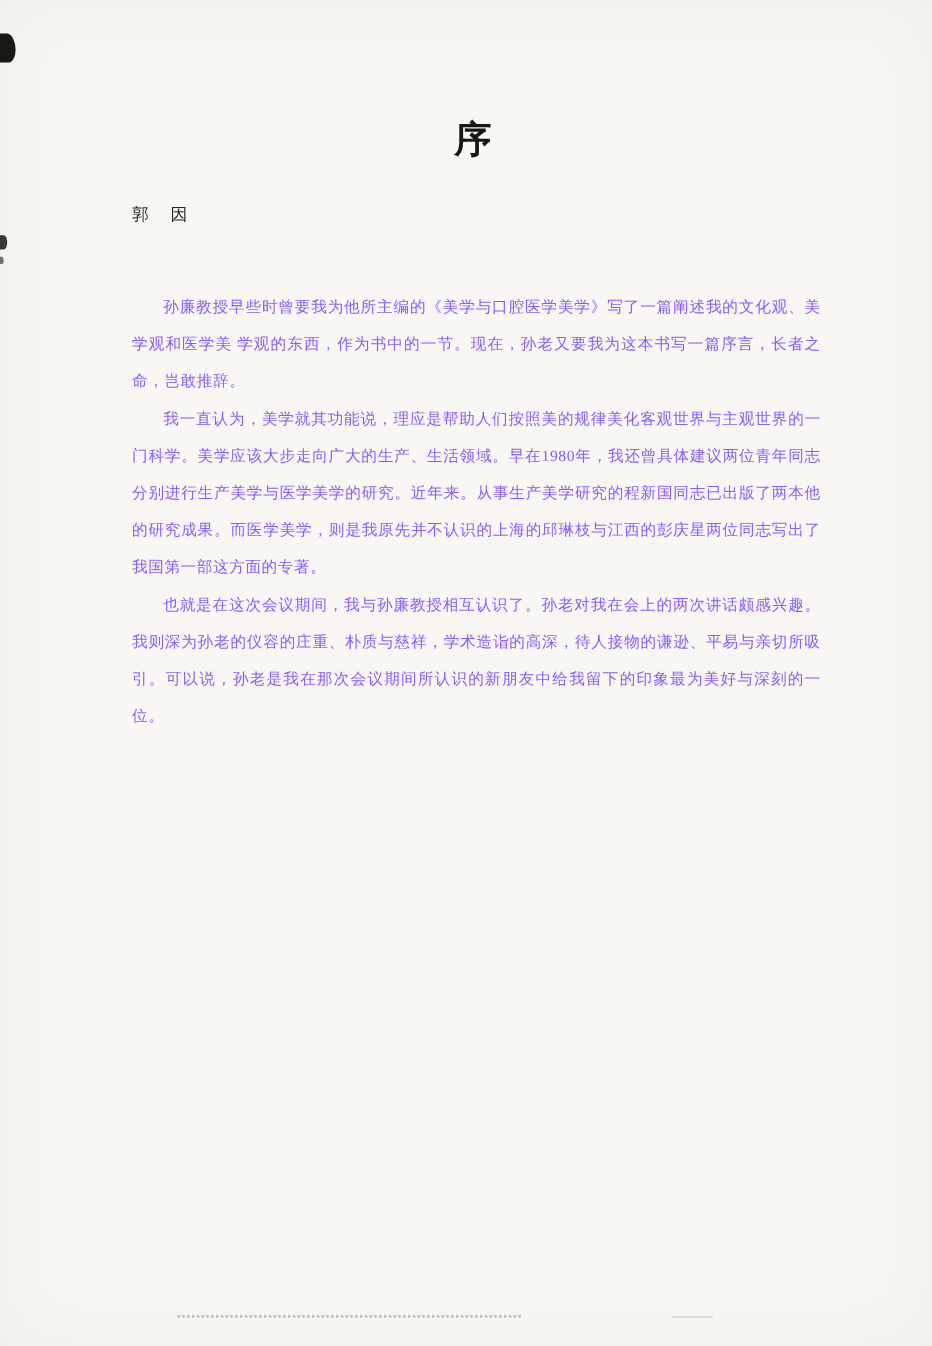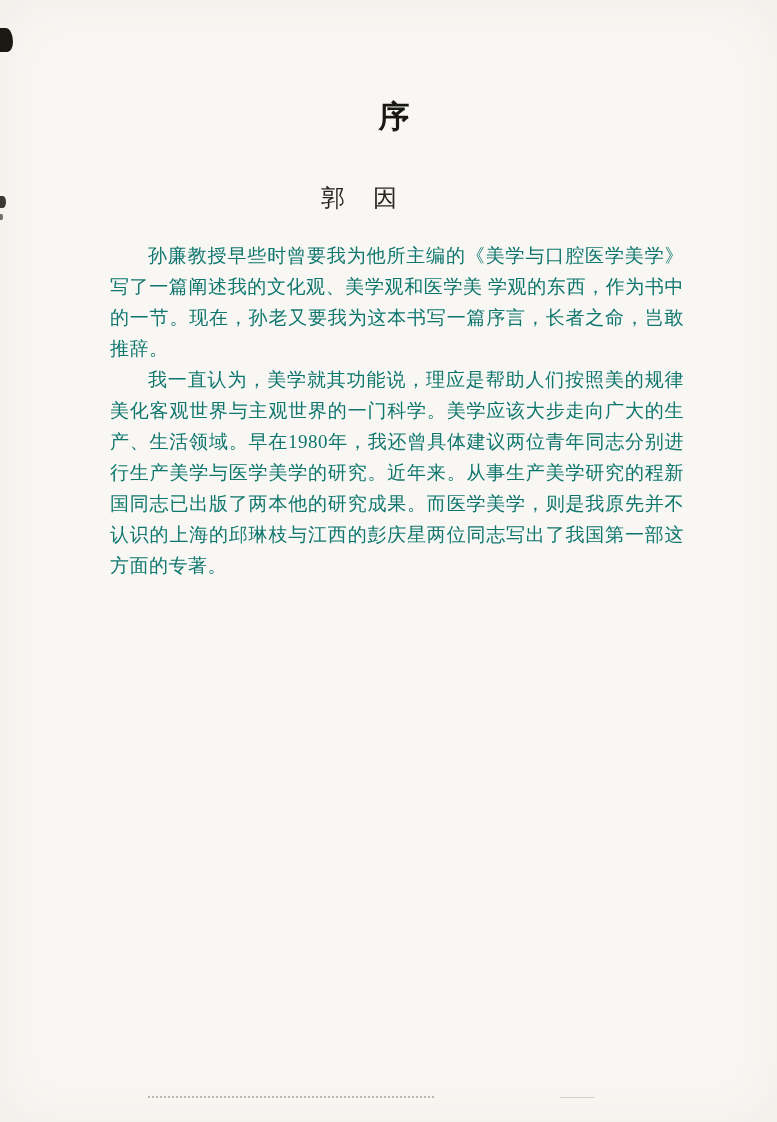--- a/index.html
+++ b/index.html
@@ -21,33 +21,33 @@
     top: 96px; left: 110px; width: 574px;
     margin: 0;
     text-align: center;
     font-size: 31px;
     font-weight: 700;
     letter-spacing: 6px;
     color: #181712;
   }
   .author {
     position: absolute;
-    top: 182px; left: 110px; width: 500px;
-    text-align: center;
-    font-size: 24px;
+    top: 170px; left: 110px; width: 500px;
+    text-align: left;
+    font-size: 14px;
     letter-spacing: 2px;
     color: #26251f;
   }
   .body-text {
     position: absolute;
     top: 240px; left: 110px; width: 574px;
-    font-size: 19px;
+    font-size: 13px;
     line-height: 31px;
     text-align: justify;
-    color: #0f766e;
+    color: #8b5cf6;
   }
   .body-text p {
     margin: 0;
     text-indent: 2em;
     letter-spacing: 0.5px;
   }
   .artifact { position: absolute; background: #191813; }
   .a-top-left { left: 0; top: 28px; width: 13px; height: 24px; border-radius: 0 60% 45% 0; }
   .a-left-edge { left: 0; top: 196px; width: 6px; height: 12px; border-radius: 0 50% 50% 0; opacity: .85; }
   .a-left-edge2 { left: 0; top: 214px; width: 3px; height: 6px; border-radius: 0 50% 50% 0; opacity: .6; }
@@ -64,20 +64,21 @@
 
 <div class="page">
 
   <h1 class="title">序</h1>
 
   <div class="author">郭　因</div>
 
   <div class="body-text">
     <p>孙廉教授早些时曾要我为他所主编的《美学与口腔医学美学》写了一篇阐述我的文化观、美学观和医学美 学观的东西，作为书中的一节。现在，孙老又要我为这本书写一篇序言，长者之命，岂敢推辞。</p>
     <p>我一直认为，美学就其功能说，理应是帮助人们按照美的规律美化客观世界与主观世界的一门科学。美学应该大步走向广大的生产、生活领域。早在1980年，我还曾具体建议两位青年同志分别进行生产美学与医学美学的研究。近年来。从事生产美学研究的程新国同志已出版了两本他的研究成果。而医学美学，则是我原先并不认识的上海的邱琳枝与江西的彭庆星两位同志写出了我国第一部这方面的专著。</p>
+    <p>也就是在这次会议期间，我与孙廉教授相互认识了。孙老对我在会上的两次讲话颇感兴趣。我则深为孙老的仪容的庄重、朴质与慈祥，学术造诣的高深，待人接物的谦逊、平易与亲切所吸引。可以说，孙老是我在那次会议期间所认识的新朋友中给我留下的印象最为美好与深刻的一位。</p>
   </div>
 
   <div class="artifact a-top-left"></div>
   <div class="artifact a-left-edge"></div>
   <div class="artifact a-left-edge2"></div>
   <div class="artifact a-dots"></div>
   <div class="artifact a-dash"></div>
 
 </div>
 

